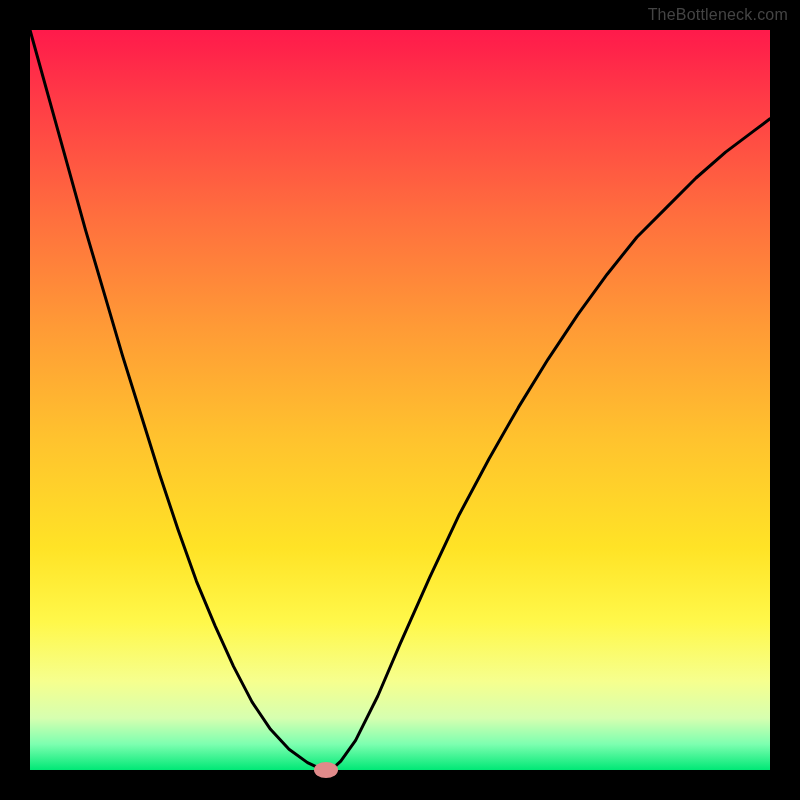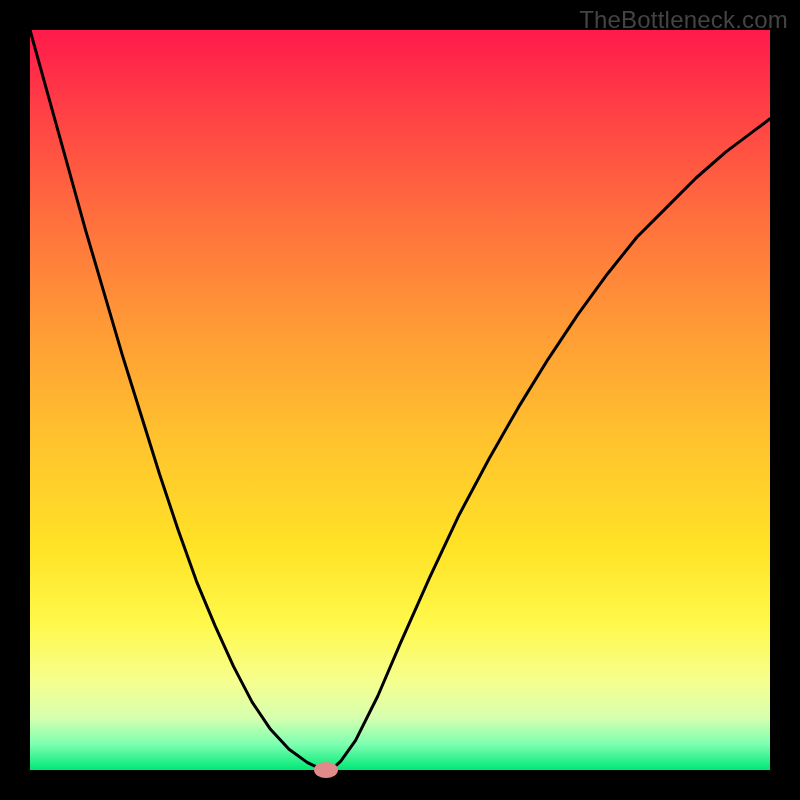--- a/index.html
+++ b/index.html
@@ -16,21 +16,21 @@
     top: 0;
     left: 0;
     width: 800px;
     height: 800px;
   }
   .watermark {
     position: absolute;
     top: 6px;
     right: 12px;
     color: #444;
-    font-size: 24px;
+    font-size: 16px;
     font-weight: 500;
     letter-spacing: 0.2px;
   }
 </style>
 </head>
 <body>
 
 <div class="chart-container">
   <svg id="chart-svg" width="800" height="800" viewBox="0 0 800 800">
       <defs>

